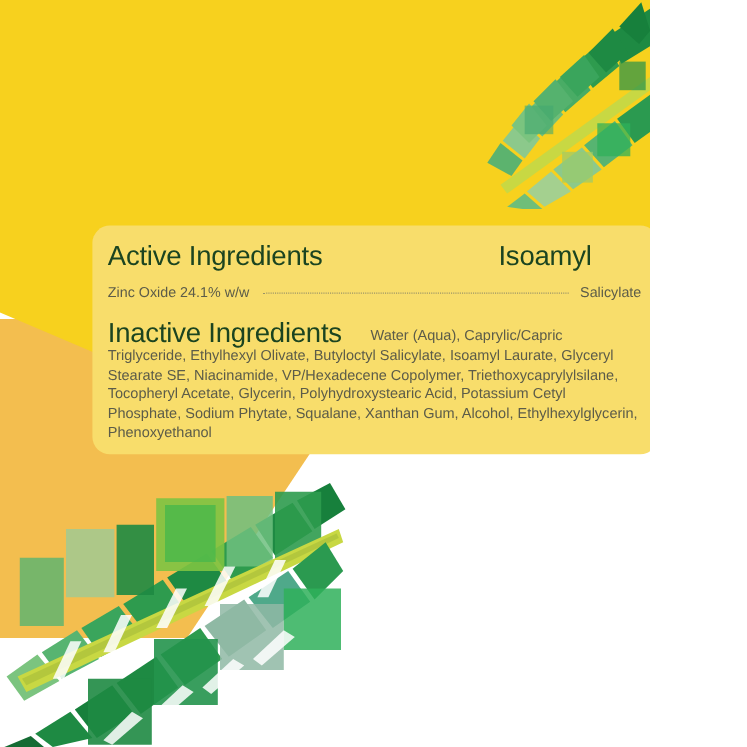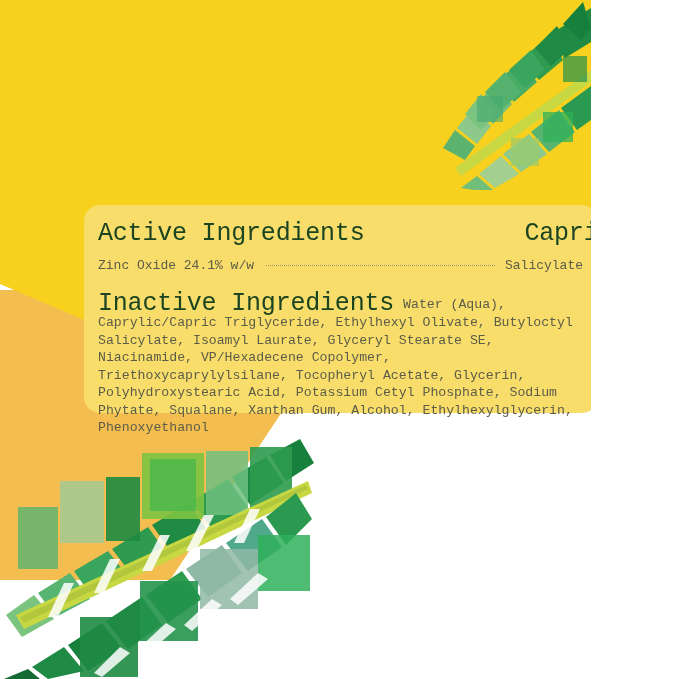--- a/index.html
+++ b/index.html
@@ -6,21 +6,21 @@
     margin: 0;
     padding: 0;
     background: #ffffff;
   }
   #page {
     position: relative;
     width: 591px;
     height: 679px;
     overflow: hidden;
     background: #ffffff;
-    font-family: Liberation Mono, monospace;
+    font-family: Liberation Sans, sans-serif;
   }
 
   
   .bg-layer {
     position: absolute;
     inset: 0;
     width: 679px;
     height: 679px;
   }
 
@@ -96,21 +96,21 @@
     font-size: 13.2px;
     line-height: 17.5px;
     color: #5C5C49;
     text-align: left;
   }
   .h-inactive {
     font-size: 25px;
     color: #1B4420;
     letter-spacing: -0.2px;
     line-height: 25px;
-    margin-right: 9px;
+    margin-right: 26px;
     position: relative;
     top: 2px;
   }
   .inactive-text { }
 </style>
 </head>
 <body>
 
 <div id="page">
 
@@ -200,21 +200,21 @@
       <path d="M212 180 L222 186 L192 212 L184 206 Z" fill="#FFFFFF" opacity="0.85"></path>
       <path d="M166 204 L176 210 L146 236 L138 230 Z" fill="#FFFFFF" opacity="0.85"></path>
       <path d="M120 228 L130 234 L102 258 L94 254 Z" fill="#FFFFFF" opacity="0.85"></path>
     </g>
   </svg>
 
   <div id="ingredients-card">
 
     <div class="row-active-head">
       <span class="h-active">Active Ingredients</span>
-      <span class="h-purpose">Capric</span>
+      <span class="h-purpose">Isoamyl</span>
     </div>
 
     <div class="row-active-item">
       <span class="ai-name">Zinc Oxide 24.1% w/w</span>
       <span class="ai-leader"></span>
       <span class="ai-purpose">Salicylate</span>
     </div>
 
     <div class="inactive-block">
       <span class="h-inactive">Inactive Ingredients</span><span class="inactive-text">Water (Aqua), Caprylic/Capric Triglyceride, Ethylhexyl Olivate, Butyloctyl Salicylate, Isoamyl Laurate, Glyceryl Stearate SE, Niacinamide, VP/Hexadecene Copolymer, Triethoxycaprylylsilane, Tocopheryl Acetate, Glycerin, Polyhydroxystearic Acid, Potassium Cetyl Phosphate, Sodium Phytate, Squalane, Xanthan Gum, Alcohol, Ethylhexylglycerin, Phenoxyethanol</span>

